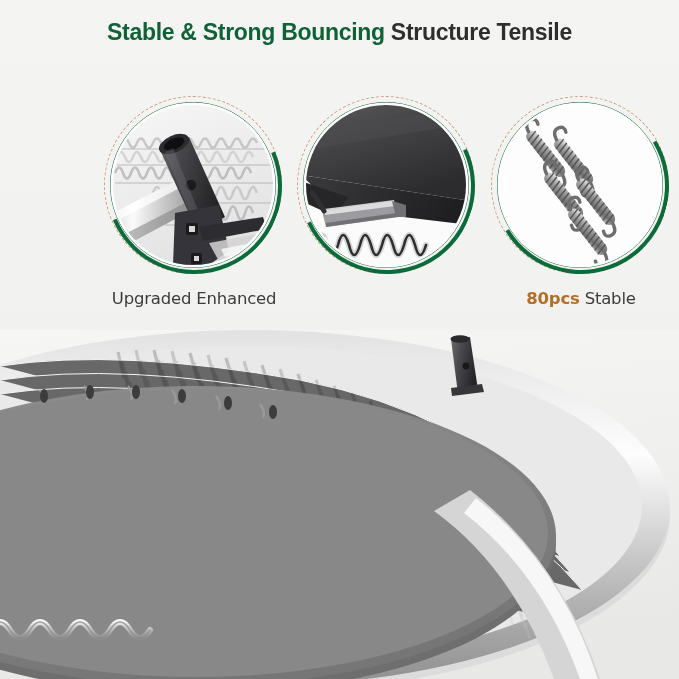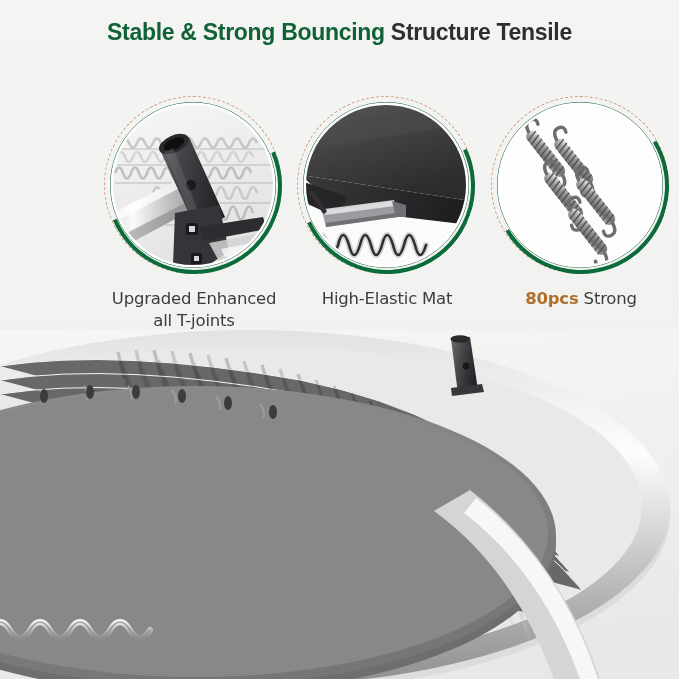--- a/index.html
+++ b/index.html
@@ -223,21 +223,20 @@
               <rect x="81" y="151" width="5" height="5" fill="#d6d6d6"></rect>
             </g>
 
             <path d="M96 138 L160 126 L160 160 L108 160 Z" fill="#d3d3d3" opacity="0.85"></path>
             <path d="M108 144 L160 134 L160 142 L112 152 Z" fill="#fbfbfb" opacity="0.8"></path>
           </svg>
         </div>
       </div>
       <div class="caption">
         <span class="ln"><span class="hl"></span><span>Upgraded Enhanced</span></span>
-        <span class="ln">all T-joints</span>
       </div>
     </div>
 
     <div class="feature f2">
       <div class="circle-wrap">
         <div class="ring-dashed"></div>
         <div class="ring-arc"></div>
         <div class="ring-thin"></div>
         <div class="photo">
           <svg width="160" height="160" viewBox="0 0 160 160">
@@ -275,21 +274,20 @@
 
             <g fill="none" stroke-linecap="round">
               <path d="M10 140 q5 -20 11 0 q5 20 11 0 q5 -20 11 0 q5 20 11 0 q5 -20 11 0 q5 20 11 0 q5 -20 11 0 q5 20 11 0 q5 -20 11 0 q5 20 11 0" stroke="#d3d3d3" stroke-width="6"></path>
               <path d="M10 140 q5 -20 11 0 q5 20 11 0 q5 -20 11 0 q5 20 11 0 q5 -20 11 0 q5 20 11 0 q5 -20 11 0 q5 20 11 0 q5 -20 11 0 q5 20 11 0" stroke="#2d2d2f" stroke-width="2.6"></path>
               <path d="M2 124 q6 8 8 16" stroke="#333335" stroke-width="4"></path>
             </g>
           </svg>
         </div>
       </div>
       <div class="caption">
-        <span class="ln">High-Elastic Mat</span>
       </div>
     </div>
 
     <div class="feature f3">
       <div class="circle-wrap">
         <div class="ring-dashed"></div>
         <div class="ring-arc"></div>
         <div class="ring-thin"></div>
         <div class="photo">
           <svg width="160" height="160" viewBox="0 0 160 160">
@@ -387,21 +385,21 @@
                     <path d="M111 116 l3 12"></path>
                 </g>
                 <path d="M62 122 q-10 -2 -8 -9 q2 -6 8 -3" stroke="#6e6e6e" stroke-width="3.4" fill="none" stroke-linecap="round"></path>
                 <path d="M118 122 q10 2 8 9 q-2 6 -8 3" stroke="#6e6e6e" stroke-width="3.4" fill="none" stroke-linecap="round"></path>
               </g>
             </g>
           </svg>
         </div>
       </div>
       <div class="caption">
-        <span class="ln"><span class="hl">80pcs</span><span> Strong</span></span>
+        <span class="ln"><span class="hl">80pcs</span><span> Stable</span></span>
       </div>
     </div>
 
   </div>
 
   <div class="product-photo">
     <svg width="679" height="349" viewBox="0 0 679 349">
       <defs>
         <linearGradient id="bgP" x1="0" y1="0" x2="0.2" y2="1">
           <stop offset="0" stop-color="#f6f6f5"></stop>

